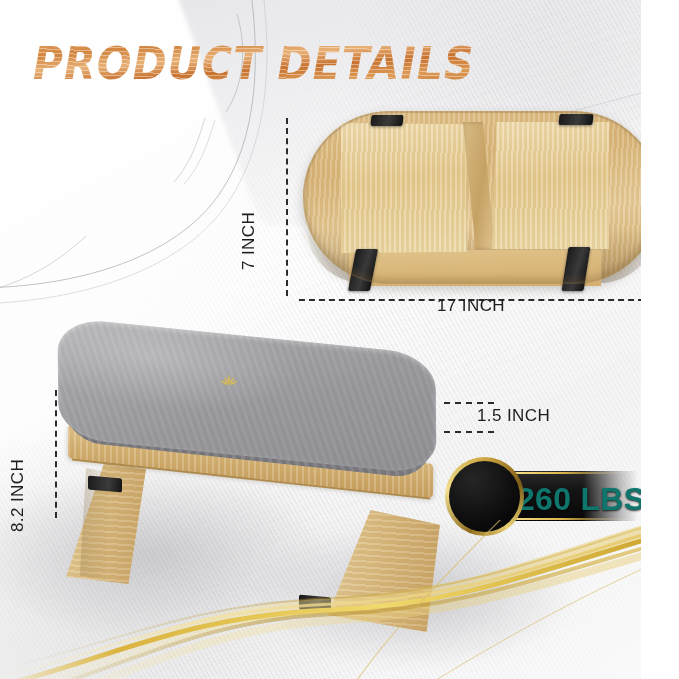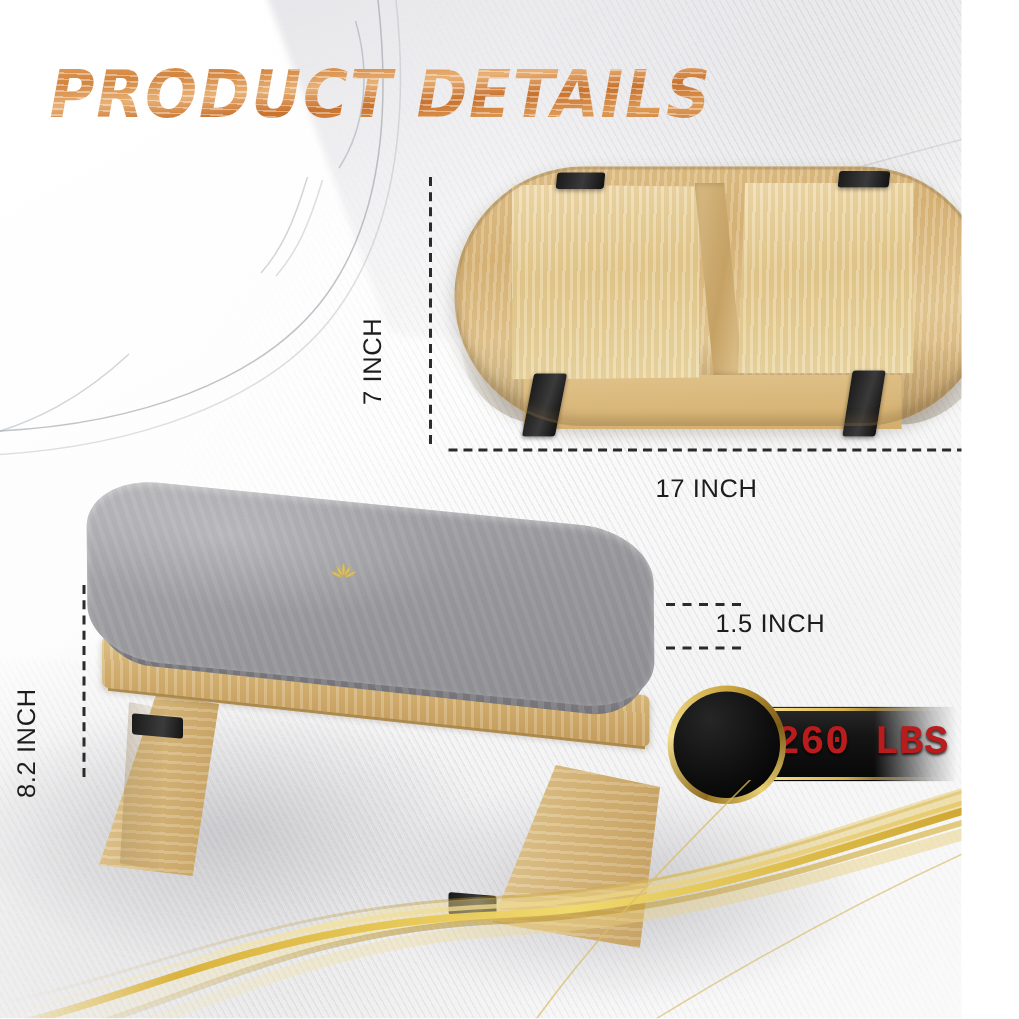--- a/index.html
+++ b/index.html
@@ -219,23 +219,23 @@
             mask-image:linear-gradient(90deg,#000 0%,#000 62%,rgba(0,0,0,.25) 88%,rgba(0,0,0,0) 100%);
   }
   .badge .banner::before,.badge .banner::after{
     content:"";position:absolute;left:0;width:100%;height:2px;
     background:linear-gradient(90deg,#b8902f 0%,#f4dc82 18%,#d9b349 48%,rgba(180,140,50,.25) 82%,rgba(180,140,50,0) 100%);
   }
   .badge .banner::before{top:1px;}
   .badge .banner::after{bottom:1px;}
   .badge .lbs{
     position:absolute;left:72px;top:24px;width:130px;
-    color:#b91c1c;font-size:27px;font-weight:bold;letter-spacing:.3px;
+    color:#0f766e;font-size:32px;font-weight:bold;letter-spacing:.3px;
     text-shadow:0 1px 2px rgba(0,0,0,.8);
-    font-family:Liberation Mono, monospace;
+    font-family:Liberation Sans, sans-serif;
   }
   .badge .circle-ring{
     position:absolute;left:0;top:0;width:79px;height:79px;border-radius:50%;
     background:conic-gradient(from 200deg,#8c6a1e,#f3df8e 22%,#c9a23d 46%,#7d5d18 64%,#e8cf72 84%,#9a7524 100%);
   }
   .badge .circle-in{
     position:absolute;left:4px;top:4px;width:71px;height:71px;border-radius:50%;
     background:radial-gradient(circle at 34% 26%,#262626 0%,#0d0d0d 60%,#000 100%);
   }
   .badge .ltxt{
@@ -286,21 +286,21 @@
     <div class="strap strapTR"></div>
     <div class="strap strapBL"></div>
     <div class="strap strapBR"></div>
     <div class="rim"></div>
   </div>
 
   <div class="dash-v" style="left:286px;top:118px;height:178px;"></div>
   <div class="dim-label vert" style="left:259px;top:250px;">7 INCH</div>
 
   <div class="dash-h" style="left:299px;top:299px;width:355px;"></div>
-  <div class="dim-label" style="left:437px;top:316px;">17 INCH</div>
+  <div class="dim-label" style="left:437px;top:296px;">17 INCH</div>
 
   <div class="stool">
     <div class="leg legL"></div>
     <div class="legL-in"></div>
     <div class="leg legR"></div>
     <div class="frame-rail"></div>
     <div class="frame-top"></div>
     <div class="strapA"></div>
     <div class="strapB"></div>
     <div class="cushion-side"></div>

